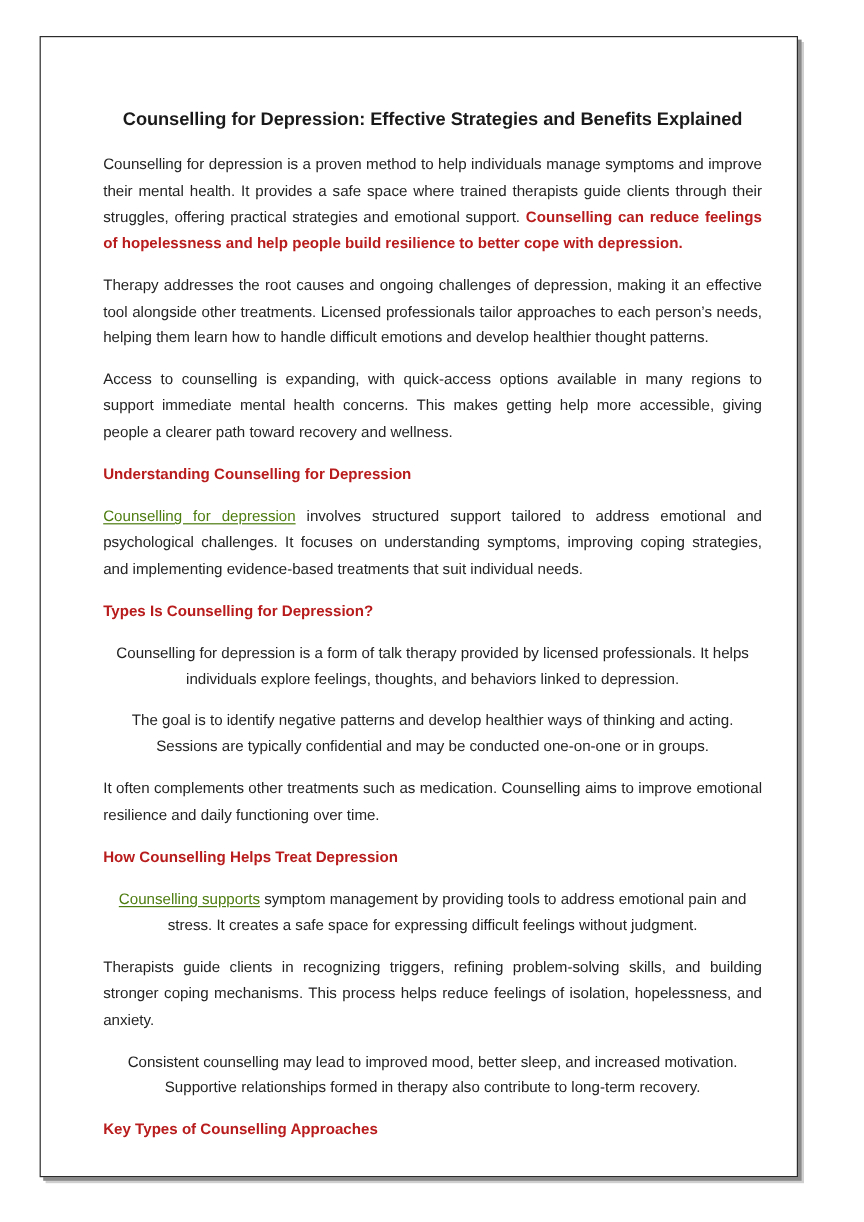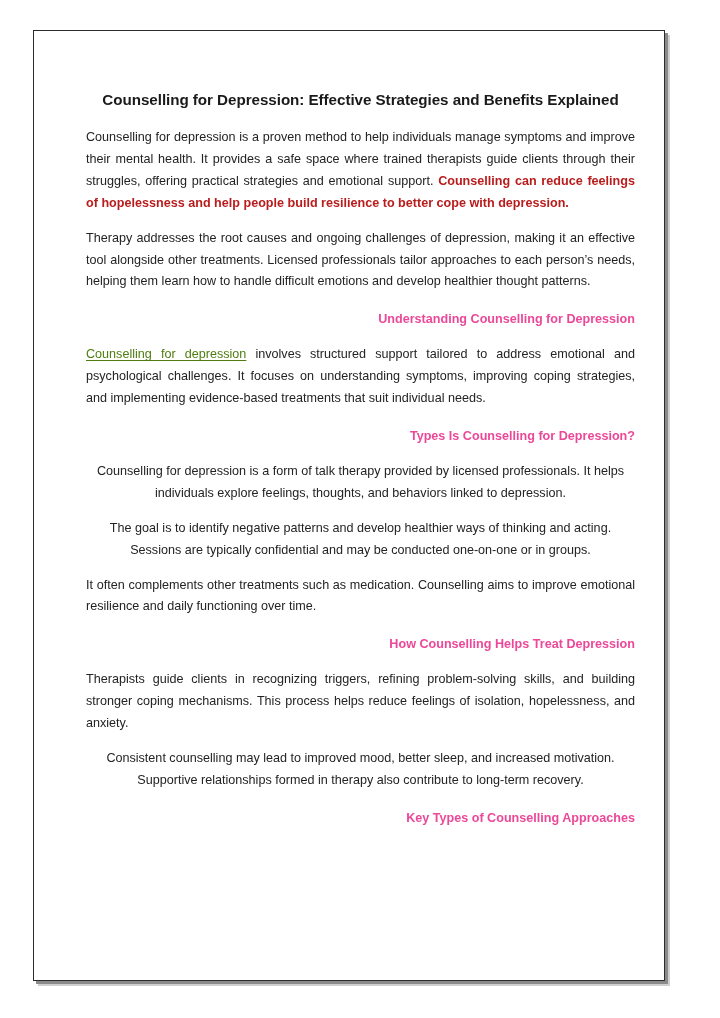--- a/index.html
+++ b/index.html
@@ -57,24 +57,24 @@
     hyphens: none;
   }
 
   p.para.nojust {
     text-align: center;
   }
 
   h2.subhead {
     font-size: 12.6px;
     font-weight: bold;
-    color: #ec4899;
+    color: #b91c1c;
     line-height: 1.74;
-    margin: 16px 0 13px 0;
-    text-align: right;
+    margin: 4px 0 13px 0;
+    text-align: left;
   }
 
   .strong-run {
     font-weight: bold;
     color: #b91c1c;
   }
 
   a.doclink {
     color: #4d7c0f;
     text-underline-offset: 2px;
@@ -87,37 +87,41 @@
   <div id="doc-body">
 
     <div class="doc-title">Counselling for Depression: Effective Strategies and Benefits Explained</div>
 
     <p class="para">
       <span>Counselling for depression is a proven method to help individuals manage symptoms and improve their mental health. It provides a safe space where trained therapists guide clients through their struggles, offering practical strategies and emotional support. </span><span class="strong-run">Counselling can reduce feelings of hopelessness and help people build resilience to better cope with depression.</span>
     </p>
 
     <p class="para">Therapy addresses the root causes and ongoing challenges of depression, making it an effective tool alongside other treatments. Licensed professionals tailor approaches to each person’s needs, helping them learn how to handle difficult emotions and develop healthier thought patterns.</p>
 
+    <p class="para">Access to counselling is expanding, with quick-access options available in many regions to support immediate mental health concerns. This makes getting help more accessible, giving people a clearer path toward recovery and wellness.</p>
 
     <h2 class="subhead">Understanding Counselling for Depression</h2>
 
     <p class="para">
       <a class="doclink" href="#">Counselling for depression</a><span> involves structured support tailored to address emotional and psychological challenges. It focuses on understanding symptoms, improving coping strategies, and implementing evidence-based treatments that suit individual needs.</span>
     </p>
 
     <h2 class="subhead">Types Is Counselling for Depression?</h2>
 
     <p class="para nojust">Counselling for depression is a form of talk therapy provided by licensed professionals. It helps individuals explore feelings, thoughts, and behaviors linked to depression.</p>
 
     <p class="para nojust">The goal is to identify negative patterns and develop healthier ways of thinking and acting. Sessions are typically confidential and may be conducted one-on-one or in groups.</p>
 
     <p class="para">It often complements other treatments such as medication. Counselling aims to improve emotional resilience and daily functioning over time.</p>
 
     <h2 class="subhead">How Counselling Helps Treat Depression</h2>
 
+    <p class="para nojust">
+      <a class="doclink" href="#">Counselling supports</a><span> symptom management by providing tools to address emotional pain and stress. It creates a safe space for expressing difficult feelings without judgment.</span>
+    </p>
 
     <p class="para">Therapists guide clients in recognizing triggers, refining problem-solving skills, and building stronger coping mechanisms. This process helps reduce feelings of isolation, hopelessness, and anxiety.</p>
 
     <p class="para nojust">Consistent counselling may lead to improved mood, better sleep, and increased motivation. Supportive relationships formed in therapy also contribute to long-term recovery.</p>
 
     <h2 class="subhead">Key Types of Counselling Approaches</h2>
 
   </div>
 </div>
 

